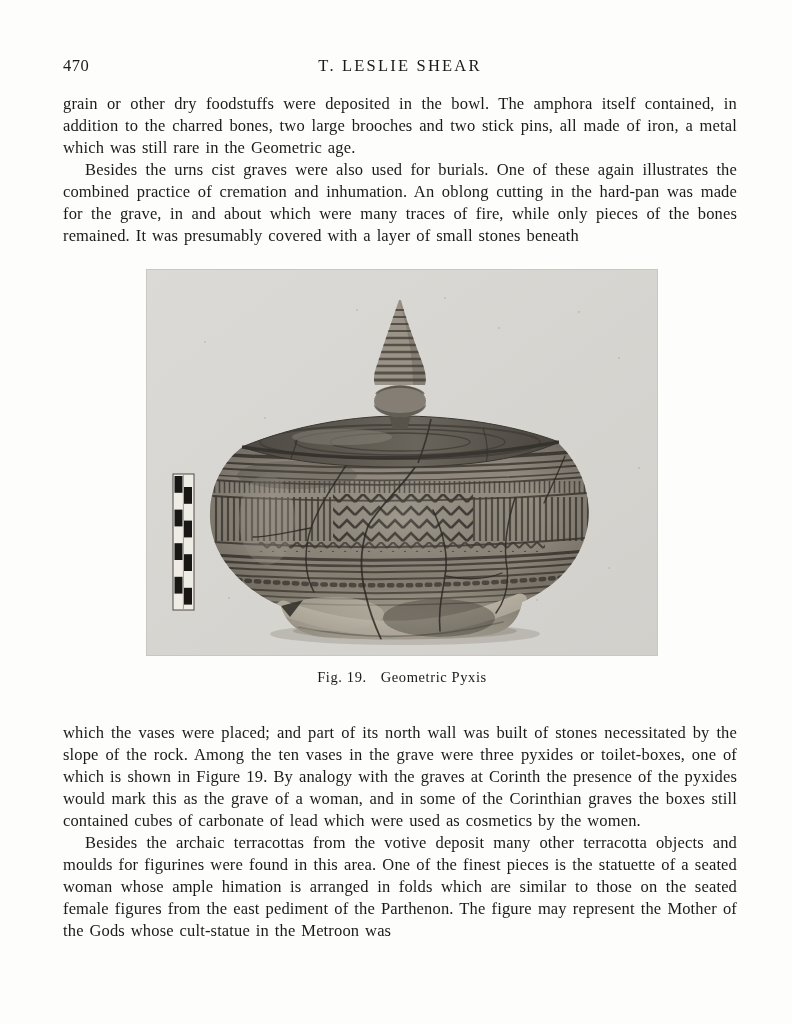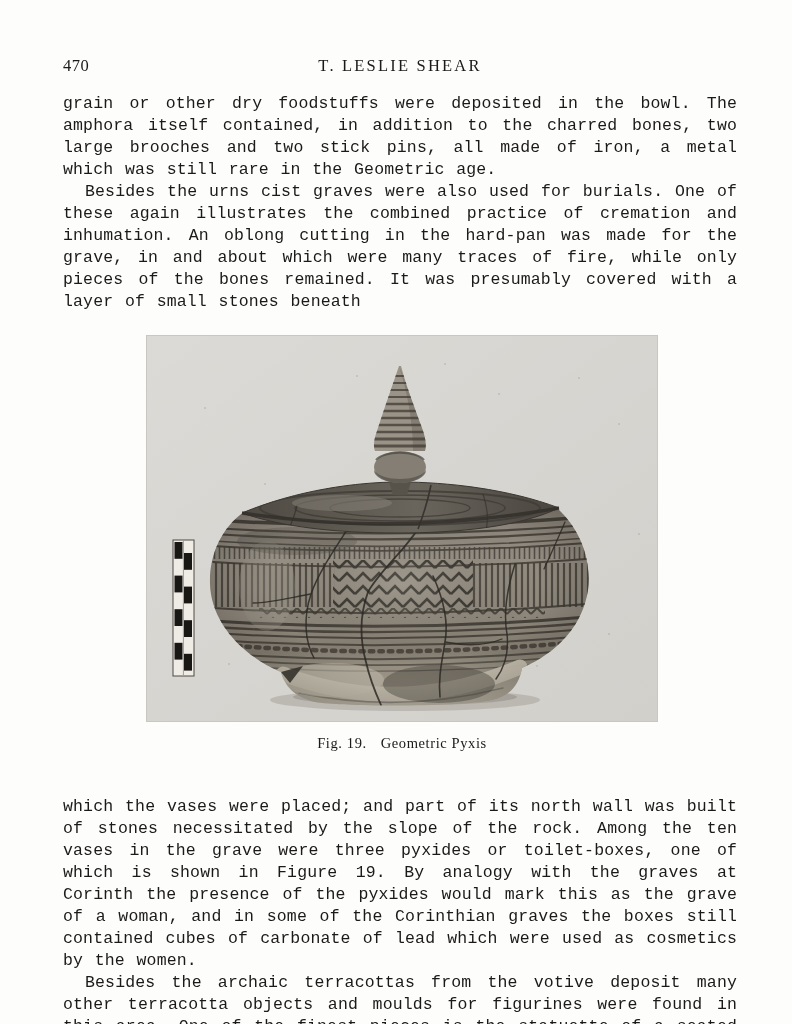--- a/index.html
+++ b/index.html
@@ -34,25 +34,24 @@
     font-size:16.5px;
     letter-spacing:2.2px;
   }
   p.body-para{
     margin:0;
     font-size:16.5px;
     line-height:22px;
     text-align:justify;
     word-spacing:1.6px;
     letter-spacing:.15px;
-    font-family:Liberation Mono, monospace;
   }
   p.first{margin-top:17px;}
   p.indent{text-indent:22px;}
-  p.after-figure{margin-top:36px;}
+  p.after-figure{margin-top:28px;}
   figure.pyxis-figure{
     margin:15px 0 0 76px;
     padding:8px;
     width:510px;
   }
   .photo-frame{
     width:510px;height:385px;
     line-height:0;
     outline:1px solid #c9c7c2;
   }

